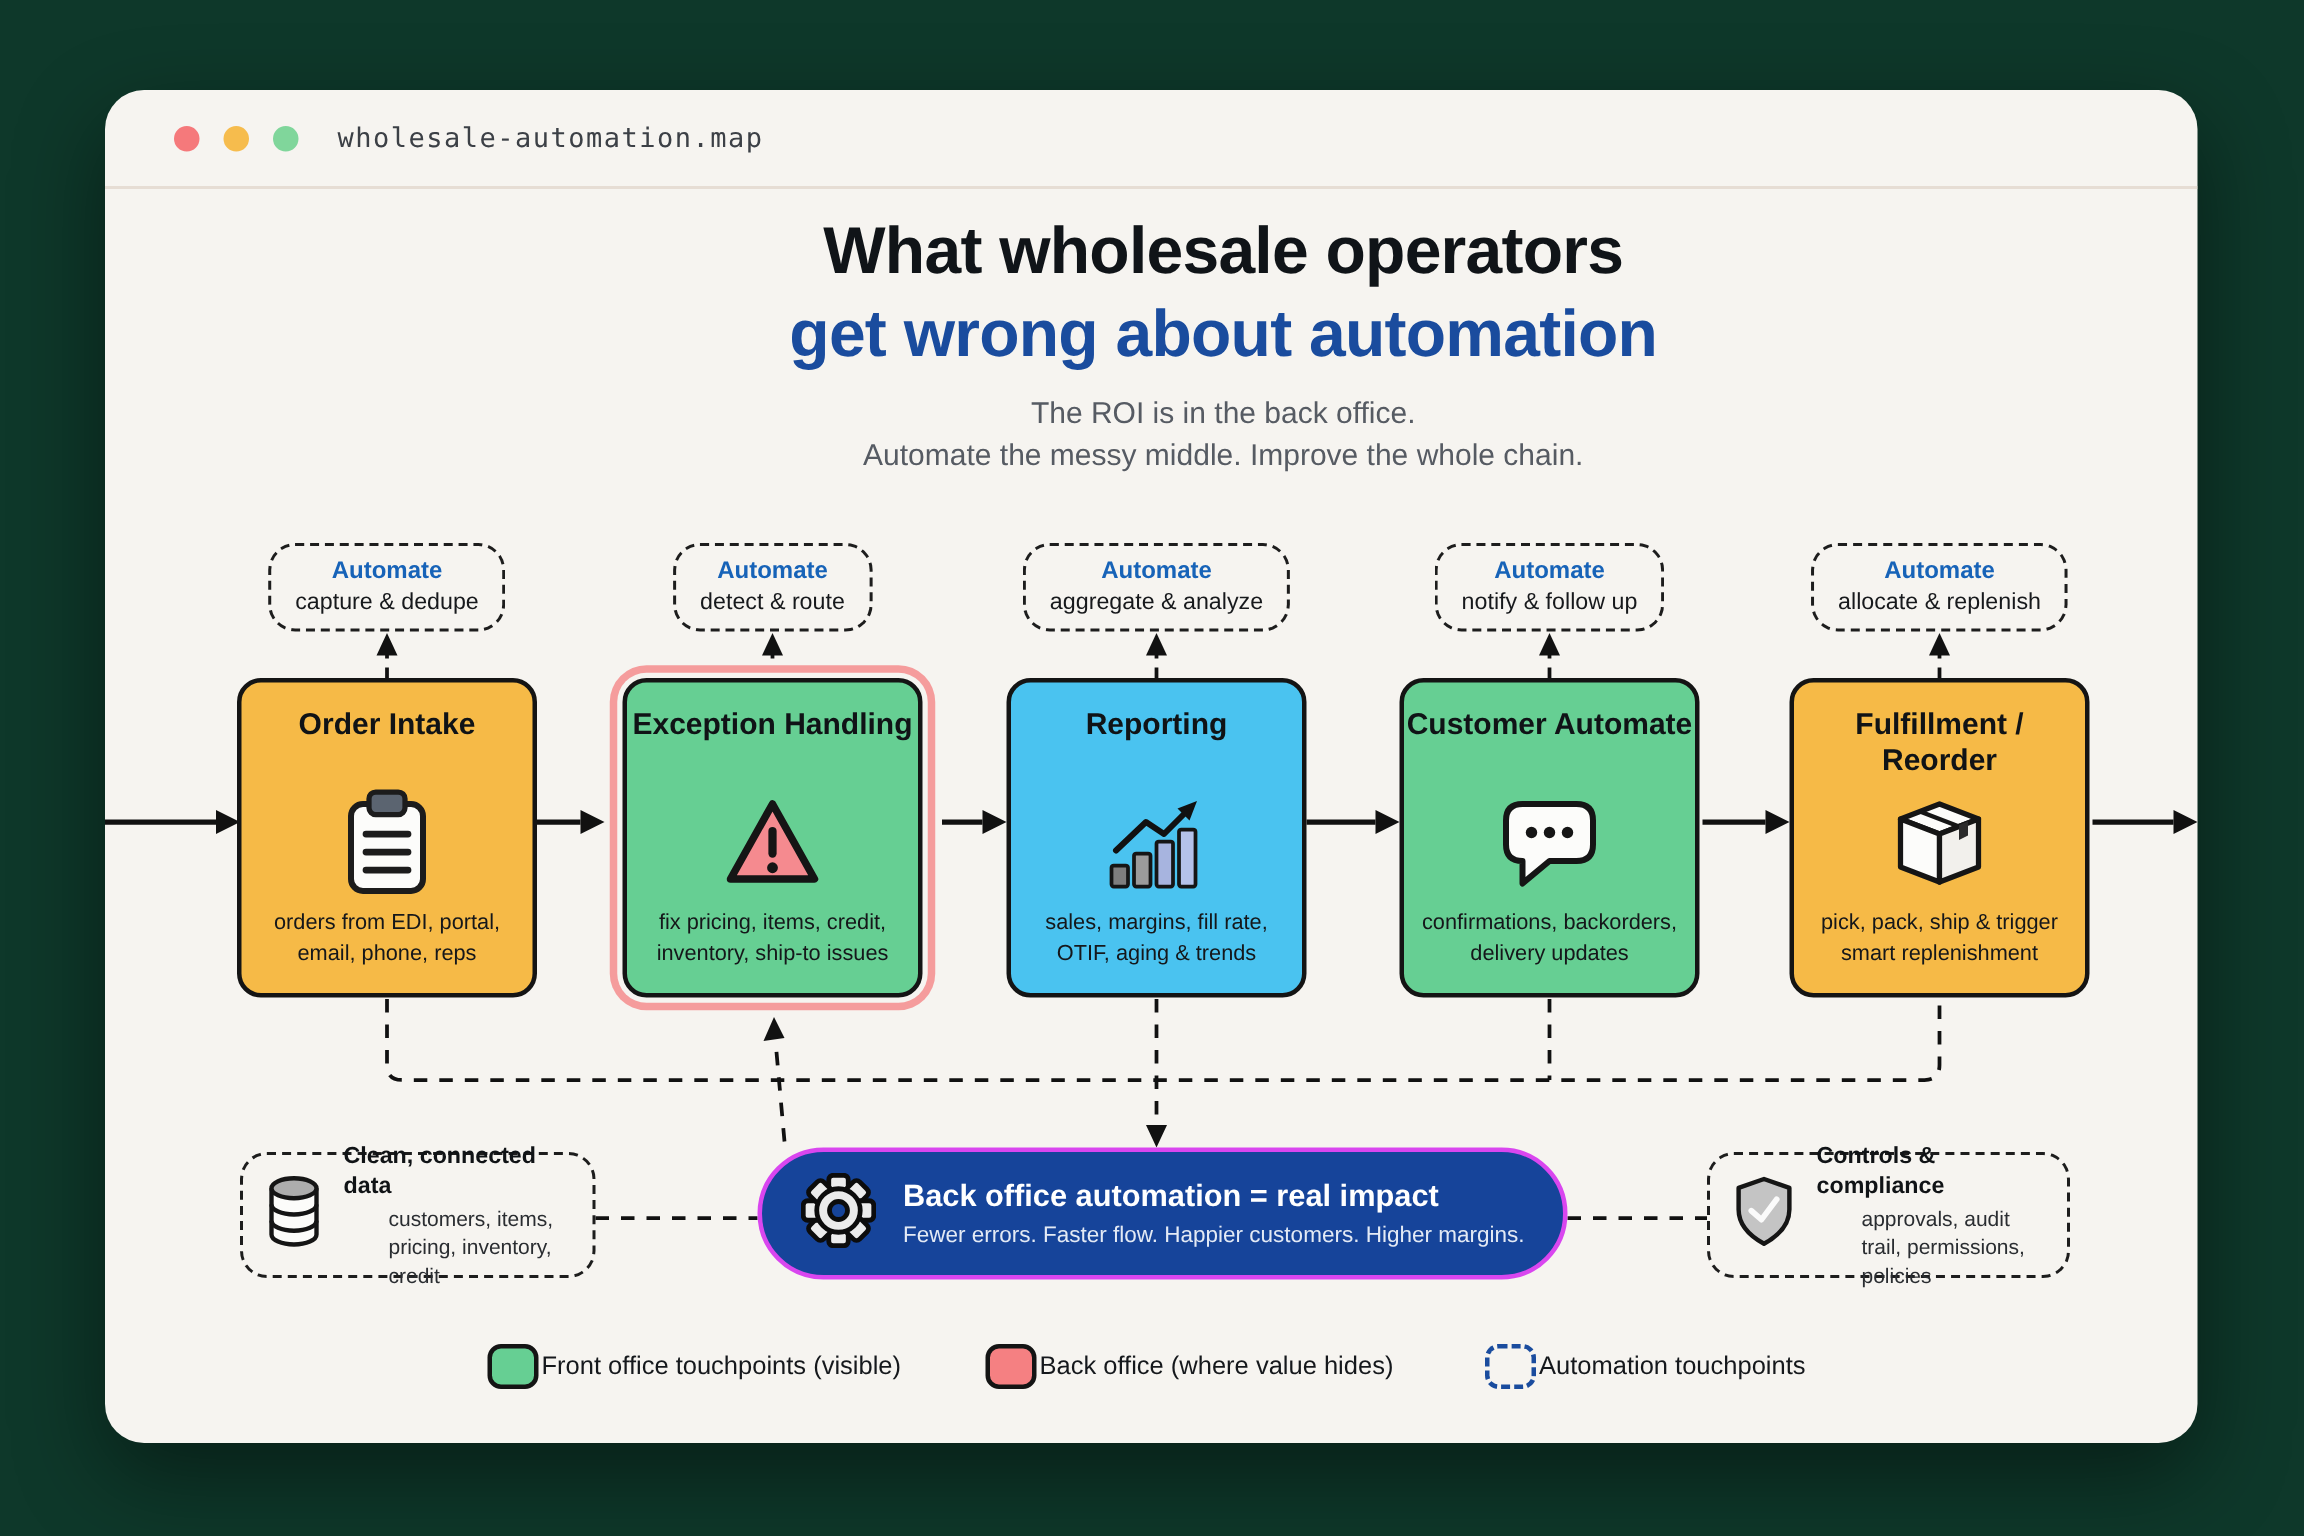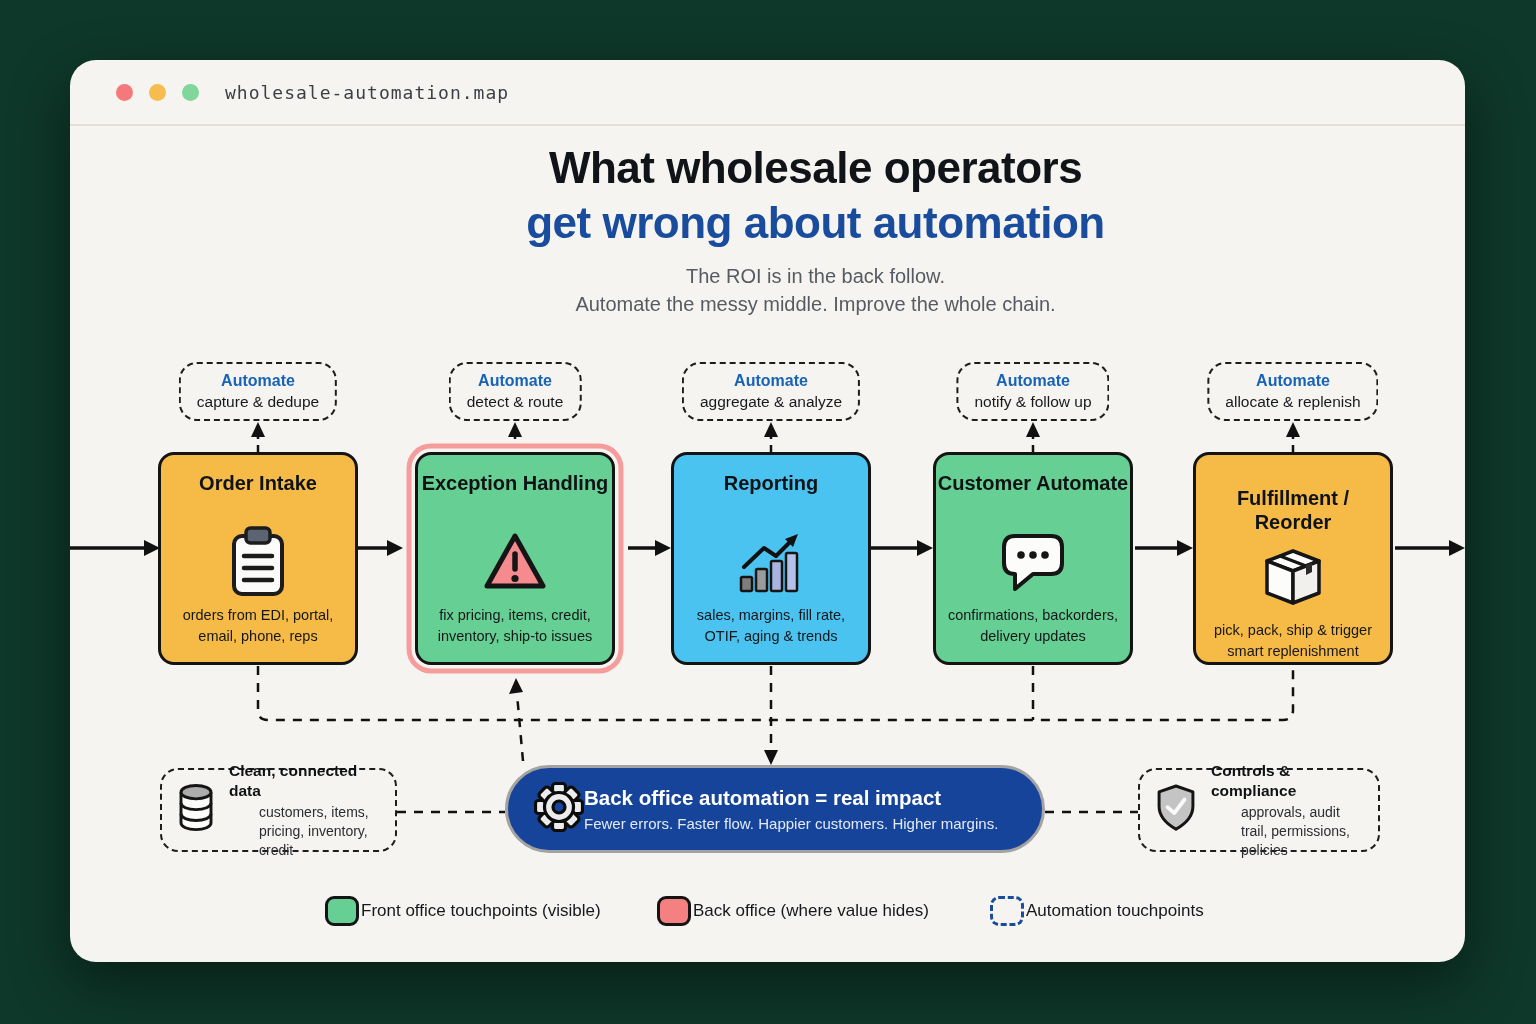--- a/index.html
+++ b/index.html
@@ -65,22 +65,22 @@
   }
   
   .side-box {
     position:absolute; z-index:2; border:2.5px dashed #1d1d1d; border-radius:18px;
     display:flex; align-items:center; gap:13px; padding:0 14px;
   }
   .side-title { font-size:15.5px; font-weight:bold; color:#101316; line-height:20px; }
   .side-desc { font-size:14px; color:#2a2d31; line-height:19px; margin-top:2px;margin-left:30px; }
   .impact-pill {
     position:absolute; left:435px; top:705px; width:540px; height:88px; z-index:2;
-    background:#16449A; border:3px solid #a3a3a3; border-radius:44px;
-    display:flex; align-items:center; padding:0 16px 0 26px;
+    background:#16449A; border:3px solid #d946ef; border-radius:44px;
+    display:flex; align-items:center; gap:18px; padding:0 16px 0 26px;
   }
   .impact-title { font-size:20.5px; font-weight:800; color:#ffffff; line-height:26px; }
   .impact-sub { font-size:15px; color:#E3EAF5; line-height:20px; margin-top:3px; }
   
   .legend-item { position:absolute; top:836px; display:flex; align-items:center; gap:2px; z-index:2; }
   .swatch { width:34px; height:30px; border-radius:9px; border:3px solid #141414; }
   .swatch.green { background:#66CF93; }
   .swatch.pink { background:#F58082; }
   .swatch.dashed { border:3px dashed #1A4C9E; background:transparent; }
   .legend-label { font-size:17px; color:#15181c; }
@@ -96,21 +96,21 @@
       <span class="light yellow"></span>
       <span class="light green"></span>
     </div>
     <span class="win-title">wholesale-automation.map</span>
   </div>
 
   <div class="heading">
     <div class="h1a">What wholesale operators</div>
     <div class="h1b">get wrong about automation</div>
     <div class="sub">
-      <div>The ROI is in the back follow.</div>
+      <div>The ROI is in the back office.</div>
       <div>Automate the messy middle. Improve the whole chain.</div>
     </div>
   </div>
 
   <svg class="connectors" width="1395" height="902" viewBox="0 0 1395 902">
 
     <g stroke="#111" stroke-width="3.5" fill="#111">
       <line x1="0" y1="488" x2="74" y2="488"></line>
         <polygon points="74,480 90,488 74,496" stroke="none"></polygon>
       <line x1="288" y1="488" x2="317" y2="488"></line>
@@ -224,21 +224,21 @@
       <svg width="66" height="60" viewBox="0 0 66 60">
         <path d="M15 4 H51 Q62 4 62 15 V31 Q62 42 51 42 H33 L15 57 V42 Q4 42 4 31 V15 Q4 4 15 4 Z" fill="#FCFCFA" stroke="#151515" stroke-width="4" stroke-linejoin="round"></path>
         <circle cx="21" cy="23" r="3.8" fill="#151515"></circle>
         <circle cx="33" cy="23" r="3.8" fill="#151515"></circle>
         <circle cx="45" cy="23" r="3.8" fill="#151515"></circle>
       </svg>
     </div>
     <div class="stage-desc">confirmations, backorders, delivery updates</div>
   </div>
 
-  <div class="stage" style="left: 1123px; background: rgb(246, 186, 71); justify-content: flex-end;">
+  <div class="stage" style="left: 1123px; background: rgb(246, 186, 71);">
     <div class="stage-title">Fulfillment / Reorder</div>
     <div class="stage-icon">
       <svg width="62" height="58" viewBox="0 0 62 58">
         <polygon points="31,3 57,13 31,23 5,13" fill="#FCFCFA" stroke="#151515" stroke-width="3.5" stroke-linejoin="round"></polygon>
         <polygon points="5,13 31,23 31,55 5,45" fill="#FCFCFA" stroke="#151515" stroke-width="3.5" stroke-linejoin="round"></polygon>
         <polygon points="57,13 31,23 31,55 57,45" fill="#F2F0EC" stroke="#151515" stroke-width="3.5" stroke-linejoin="round"></polygon>
         <line x1="18" y1="8" x2="44" y2="18" stroke="#151515" stroke-width="3"></line>
         <polygon points="44,17 50,14.5 50,24 44,27" fill="#2b2b2b"></polygon>
       </svg>
     </div>

